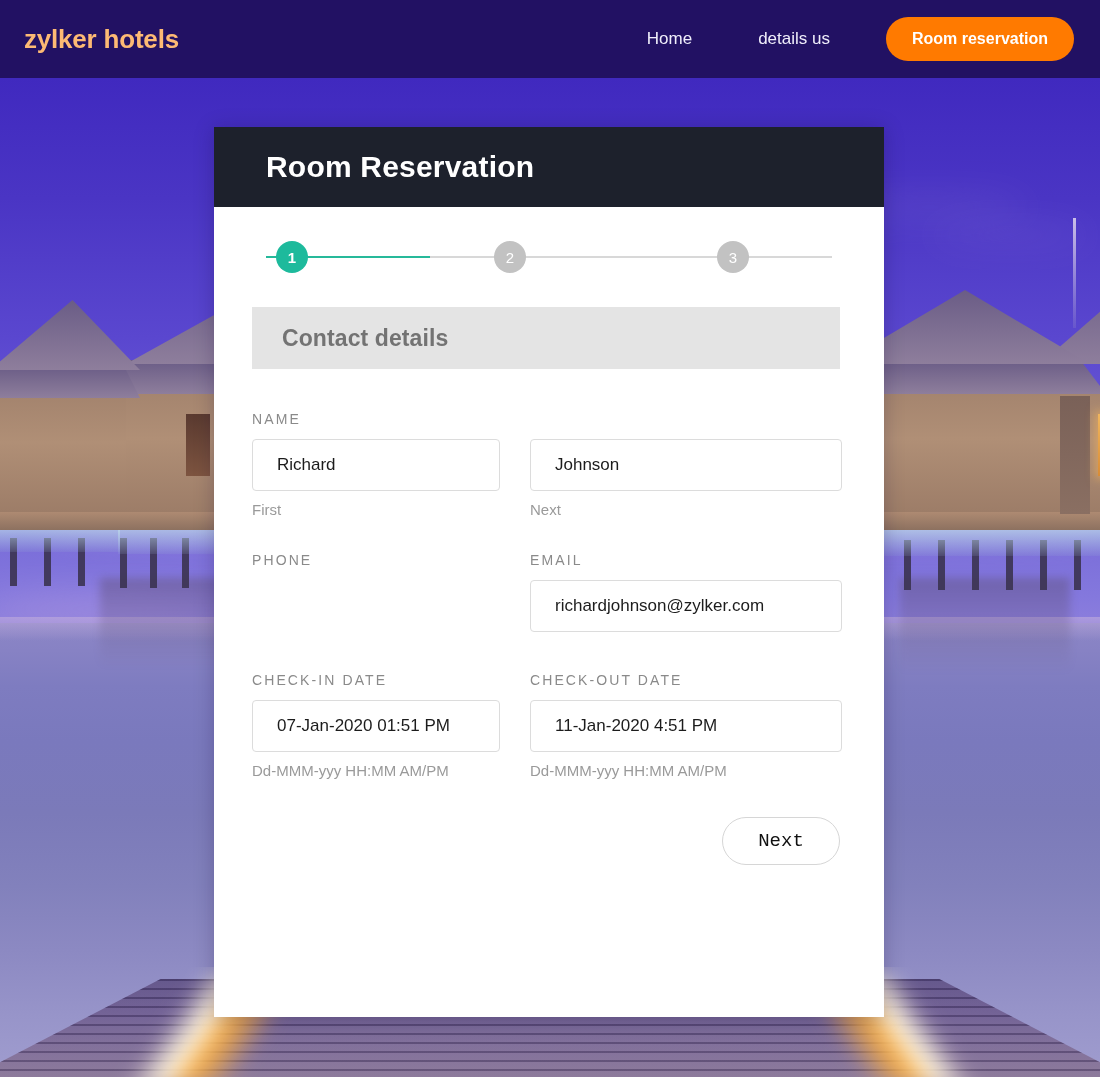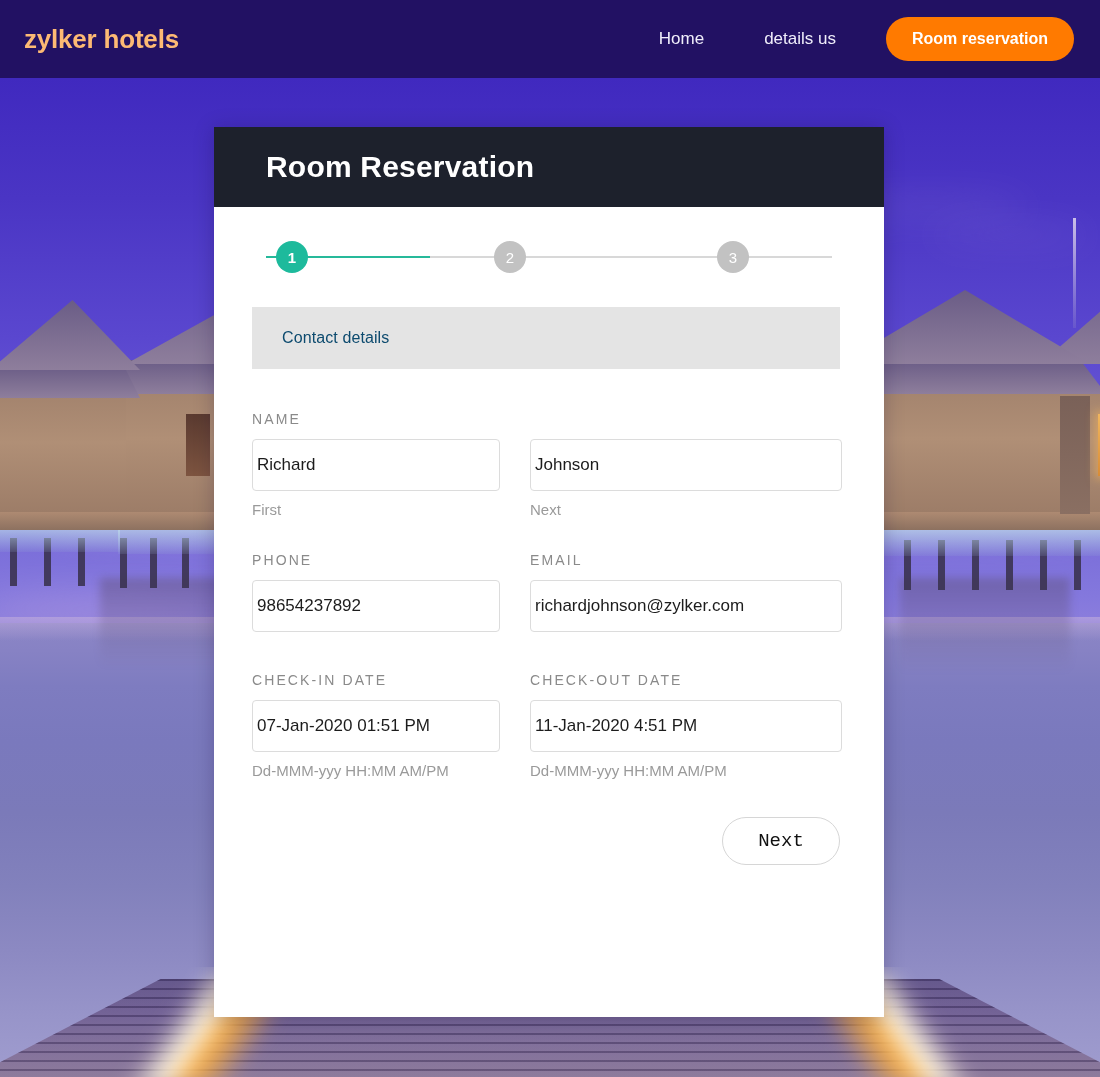--- a/index.html
+++ b/index.html
@@ -193,21 +193,21 @@
   .brand {
     color: #fdba74;
     font-size: 26px;
     font-weight: bold;
     letter-spacing: -.2px;
     white-space: nowrap;
   }
   .nav-right {
     display: flex;
     align-items: center;
-    gap: 2px;
+    gap: 8px;
   }
   .nav-link {
     color: #f0eefb;
     font-size: 17px;
     text-decoration: none;
     padding: 8px 16px;
     margin-right: 26px;
     white-space: nowrap;
   }
   .nav-link:last-of-type { margin-right: 32px; }
@@ -309,23 +309,23 @@
   .section-head {
     background: #e4e4e4;
     height: 62px;
     display: flex;
     align-items: center;
     padding-left: 30px;
     margin-bottom: 42px;
     width: 588px;
   }
   .section-head h2 {
-    font-size: 16px;
-    font-weight: normal;
-    color: #0c4a6e;
+    font-size: 23px;
+    font-weight: bold;
+    color: #737373;
     letter-spacing: .1px;
   }
 
   
   .row {
     display: flex;
     gap: 30px;
     margin-bottom: 26px;
   }
   .field { width: 248px; }
@@ -343,21 +343,21 @@
 
   .input {
     width: 100%;
     height: 52px;
     border: 1px solid #dcdcdc;
     border-radius: 4px;
     background: #ffffff;
     font-family: inherit;
     font-size: 17px;
     color: #1c1c1c;
-    padding: 0 4px;
+    padding: 0 24px;
     outline: none;
   }
   .input::placeholder { color: #b5b5b5; }
 
   .hint {
     display: block;
     font-size: 15px;
     color: #9a9a9a;
     margin-top: 10px;
   }
@@ -519,21 +519,20 @@
       <div class="field wide">
         <label class="field-label ghost">NAME</label>
         <input class="input" type="text" value="Johnson" style="">
         <span class="hint">Next</span>
       </div>
     </div>
 
     <div class="row row-phone">
       <div class="field">
         <label class="field-label">PHONE</label>
-        <input class="input" type="text" value="98654237892" style="">
       </div>
       <div class="field wide">
         <label class="field-label">EMAIL</label>
         <input class="input" type="text" value="richardjohnson@zylker.com" style="">
       </div>
     </div>
 
     <div class="row row-dates">
       <div class="field">
         <label class="field-label">CHECK-IN DATE</label>

